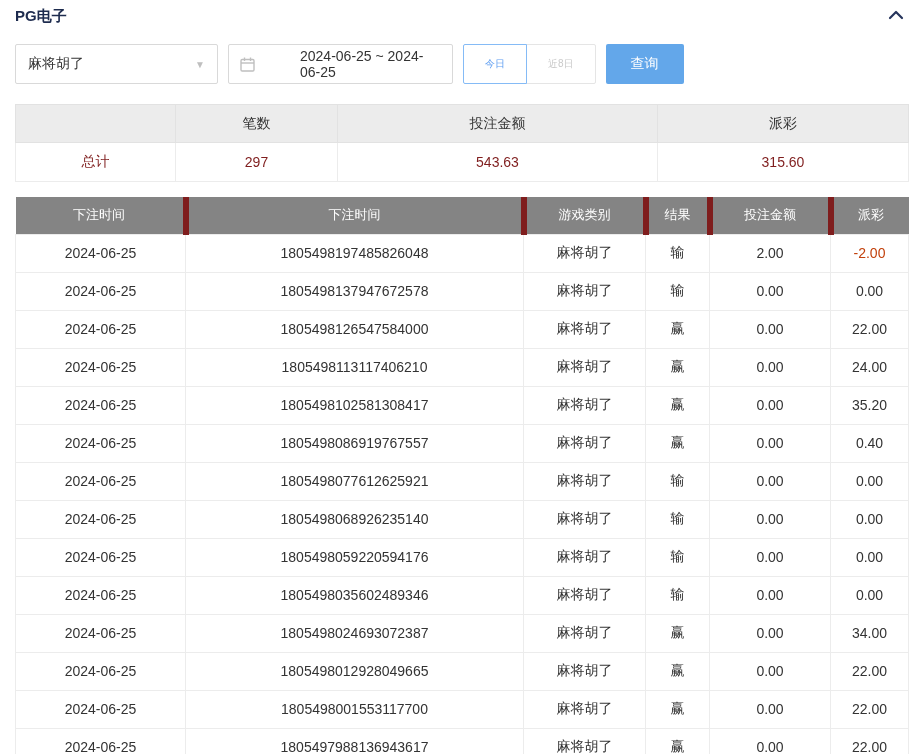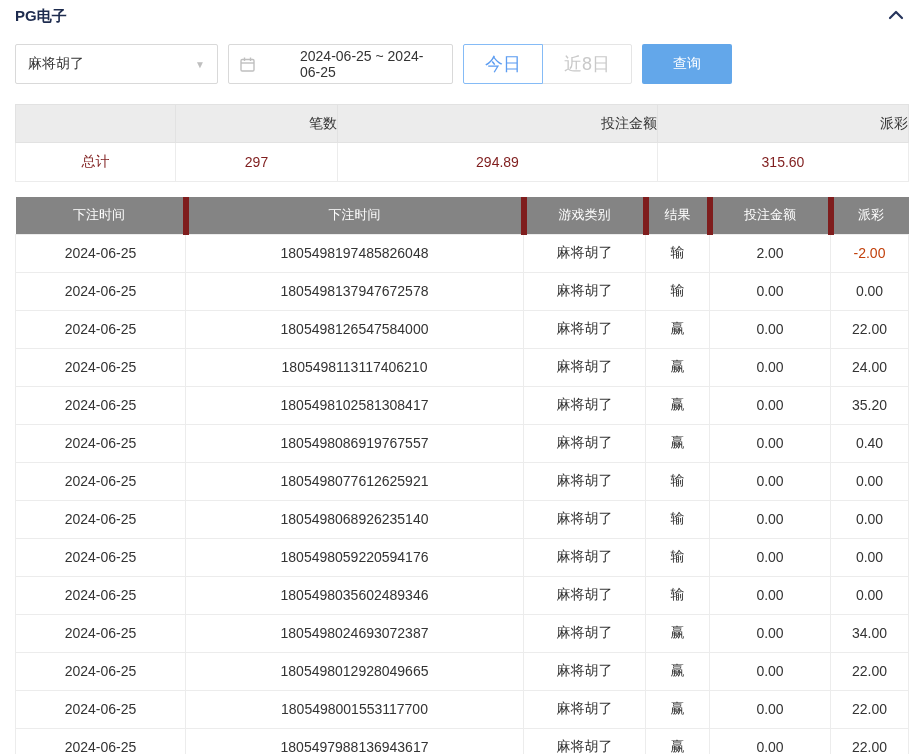--- a/index.html
+++ b/index.html
@@ -30,38 +30,38 @@
   .select .arrow { color: #bfbfbf; font-size: 10px; }
   .datepicker {
     margin-left: 10px; width: 225px; height: 40px; border: 1px solid #d9d9d9;
     border-radius: 2px; display: flex; align-items: center; padding: 0 11px;
     font-size: 14px; color: #333; background: #fff; cursor: pointer; gap: 36px;
   }
   .cal-icon { margin-right: 9px; display: flex; }
   .btn-group { display: flex; margin-left: 10px; }
   .btn-group button {
     height: 40px; padding: 2px 21px; background: #fff; border: 1px solid #e5e5e5;
-    font-size: 18px; color: #c9c9c9; cursor: pointer; margin-left: -1px;
+    font-size: 10px; color: #c9c9c9; cursor: pointer; margin-left: -1px;
     font-family: inherit;
   }
   .btn-group button:first-child { margin-left: 0; border-radius: 2px 0 0 2px; }
   .btn-group button:last-child { border-radius: 0 2px 2px 0; }
   .btn-group button.active { color: #5d9df1; border-color: #85bbf6; position: relative; z-index: 1; }
   .search-btn {
-    margin-left: 10px; width: 90px; height: 40px; background: #63a7ea; color: #fff;
+    margin-left: 10px; width: 78px; height: 40px; background: #63a7ea; color: #fff;
     border: none; border-radius: 2px; font-size: 14px; cursor: pointer;
     font-family: inherit;
   }
 
   
   table { border-collapse: collapse; width: 893px; table-layout: fixed; font-size: 14px; }
 
   .summary-table th {
     background: #ececec; font-weight: normal; color: #333;
-    height: 38px; border: 1px solid #e2e2e2; text-align: right; font-size: 14px;
+    height: 38px; border: 1px solid #e2e2e2; text-align: center; font-size: 14px;
   }
   .summary-table td {
     background: #fff; height: 39px; text-align: center;
     border: 1px solid #ececec; color: #7f1d1d;
   }
 
   .bet-table { margin-top: 15px; }
   .bet-table thead th {
     background: #848484; color: #fff; font-weight: normal; height: 37px;
     font-size: 13px; text-align: center; border-right: 6px solid #7f1d1d;
@@ -127,21 +127,21 @@
           <th></th>
           <th>笔数</th>
           <th>投注金额</th>
           <th>派彩</th>
         </tr>
       </thead>
     <tbody>
         <tr>
           <td>总计</td>
           <td>297</td>
-          <td>294.89</td>
+          <td>543.63</td>
           <td>315.60</td>
         </tr>
       </tbody>
   </table>
 
   <table class="bet-table">
     <colgroup>
         <col style="width:170px">
         <col style="width:338px">
         <col style="width:122px">

